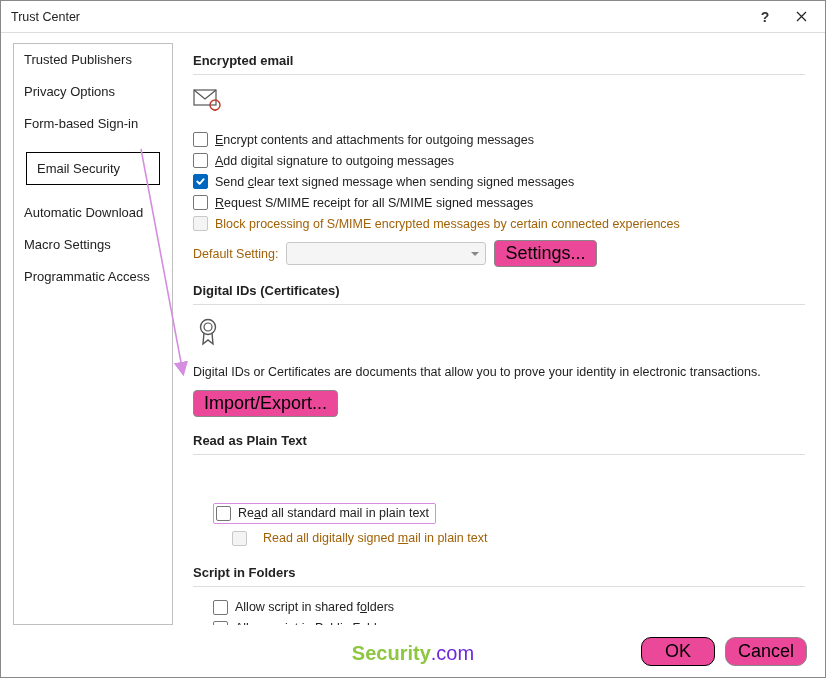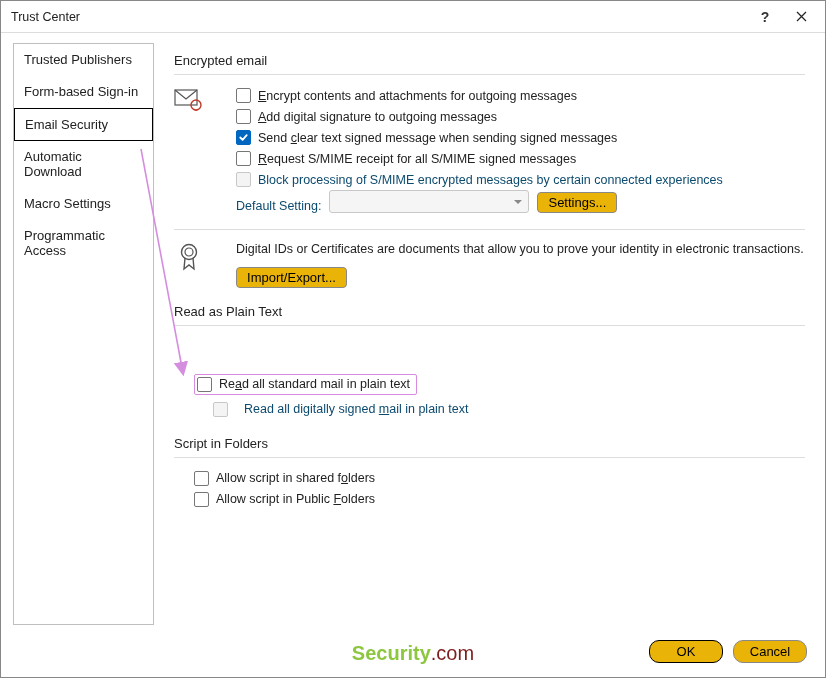--- a/index.html
+++ b/index.html
@@ -37,57 +37,58 @@
     font-size: 14px;
   }
   .content {
     flex: 1;
     display: flex;
     padding: 10px 12px 0 12px;
     position: relative;
     overflow: hidden;
   }
   .sidebar {
-    width: 141px;
+    width: 160px;
     border: 1px solid #bfbfbf;
     background: #fff;
     display: flex;
     flex-direction: column;
     font-size: 13px;
   }
   .sidebar .nav-item {
     padding: 8px 10px;
     cursor: pointer;
     border-bottom: 1px solid transparent;
   }
   .sidebar .nav-item.selected {
     border: 1.5px solid #000;
-    margin: 0;
+    margin: 12px;
   }
   .pane {
     flex: 1;
     padding: 8px 8px 8px 20px;
     overflow: auto;
   }
   .section-title {
-    font-weight: 400;
+    font-weight: 700;
     font-size: 13px;
     margin-top: 2px;
     margin-bottom: 4px;
   }
   .rule {
     border-top: 1px solid #ddd;
     margin-top: 6px;
     margin-bottom: 10px;
   }
   .section-body {
     display: flex;
     align-items: flex-start;
-    gap: 32px;
+    gap: 16px;
     margin-bottom: 16px;
+    flex-direction: column;
   }
   .icon-col {
     width: 30px;
     display: flex;
     justify-content: center;
     padding-top: 2px;
   }
   .fields { flex: 1; }
   .chk-row {
     display: flex;
@@ -111,25 +112,26 @@
     border-color: #0067c0;
     color: #fff;
   }
   .chk.disabled {
     border-color: #c8c8c8;
     background: #f4f4f4;
   }
   .chk.checked svg { width: 11px; height: 11px; }
   .lbl { }
   .lbl .u { text-decoration: underline; }
-  .lbl.disabled, .disabled-text { color: #0c4a6e; }
+  .lbl.disabled, .disabled-text { color: #a16207; }
   .row-inline {
     display: flex;
-    align-items: flex-end;
+    align-items: center;
     gap: 8px;
+    margin-top: 6px;
   }
   .dropdown {
     width: 200px;
     height: 23px;
     border: 1px solid #c8c8c8;
     border-radius: 3px;
     background: #f5f5f5;
     position: relative;
   }
   .dropdown::after {
@@ -139,23 +141,23 @@
     top: 9px;
     width: 0;
     height: 0;
     border-left: 4px solid transparent;
     border-right: 4px solid transparent;
     border-top: 4px solid #888;
   }
   .btn {
     border: 1px solid #888;
     border-radius: 4px;
-    background: #eab308;
+    background: #ec4899;
     padding: 3px 12px;
-    font-size: 13px;
+    font-size: 18px;
     cursor: pointer;
   }
   .btn.small { padding: 2px 10px; }
   .desc-text {
     margin-bottom: 8px;
     line-height: 1.5;
   }
   .plain-indent {
     padding-left: 20px;
   }
@@ -184,21 +186,21 @@
   .watermark {
     position: absolute;
     left: 50%;
     transform: translateX(-50%);
     bottom: 12px;
     font-size: 20px;
     font-weight: 600;
     color: #8dc63f;
     font-family: "Segoe UI", sans-serif;
   }
-  .watermark .gray { color: #7f1d1d; font-weight: 400; margin-top: 24px; }
+  .watermark .gray { color: #6d28d9; font-weight: 400; margin-top: 24px; }
   svg.arrow-annotation {
     position: absolute;
     pointer-events: none;
     z-index: 10;
   }
 </style>
 </head>
 <body>
 
 <div class="dialog">
@@ -214,20 +216,21 @@
             <path d="M1 1 L10 10 M10 1 L1 10" stroke="#222" stroke-width="1.2" fill="none"></path>
           </svg>
       </span>
     </div>
   </div>
 
   <div class="content">
 
     <div class="sidebar">
       <div class="nav-item"><span>Trusted Publishers</span></div>
+      <div class="nav-item"><span>Privacy Options</span></div>
       <div class="nav-item"><span>Form-based Sign-in</span></div>
       <div class="nav-item selected"><span>Email Security</span></div>
       <div class="nav-item"><span>Automatic Download</span></div>
       <div class="nav-item"><span>Macro Settings</span></div>
       <div class="nav-item"><span>Programmatic Access</span></div>
     </div>
 
     <div class="pane">
 
       <div class="section-title">Encrypted email</div>
@@ -267,20 +270,21 @@
             <span class="lbl disabled">Block processing of S/MIME encrypted messages by certain connected experiences</span>
           </div>
           <div class="row-inline">
             <span class="disabled-text">Default Setting:</span>
             <div class="dropdown"></div>
             <button class="btn small"><span class="u">S</span>ettings...</button>
           </div>
         </div>
       </div>
 
+      <div class="section-title">Digital IDs (Certificates)</div>
       <div class="rule"></div>
       <div class="section-body">
         <div class="icon-col">
           <svg width="22" height="30" viewBox="0 0 22 30">
             <circle cx="11" cy="10" r="7.5" fill="none" stroke="#555" stroke-width="1.4"></circle>
             <circle cx="11" cy="10" r="4" fill="none" stroke="#555" stroke-width="1.2"></circle>
             <path d="M7 16 L6 27 L11 23 L16 27 L15 16" fill="none" stroke="#555" stroke-width="1.4"></path>
           </svg>
         </div>
         <div class="fields">

